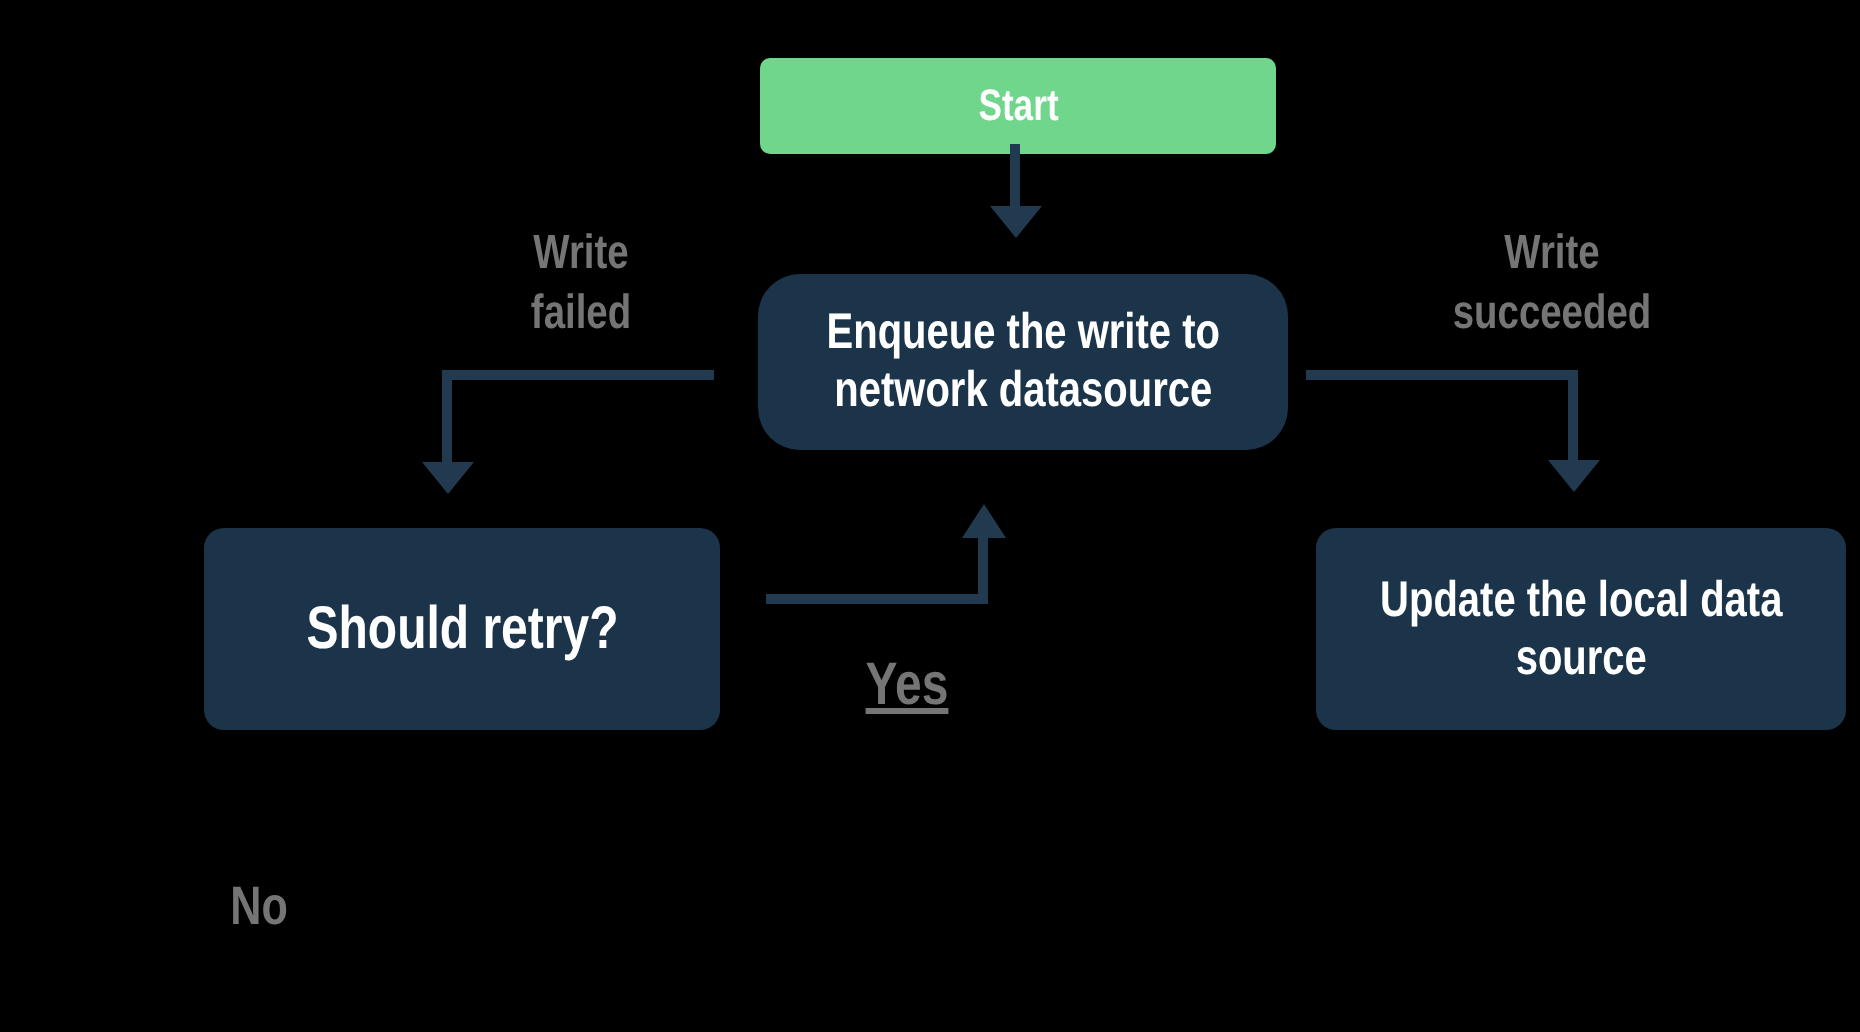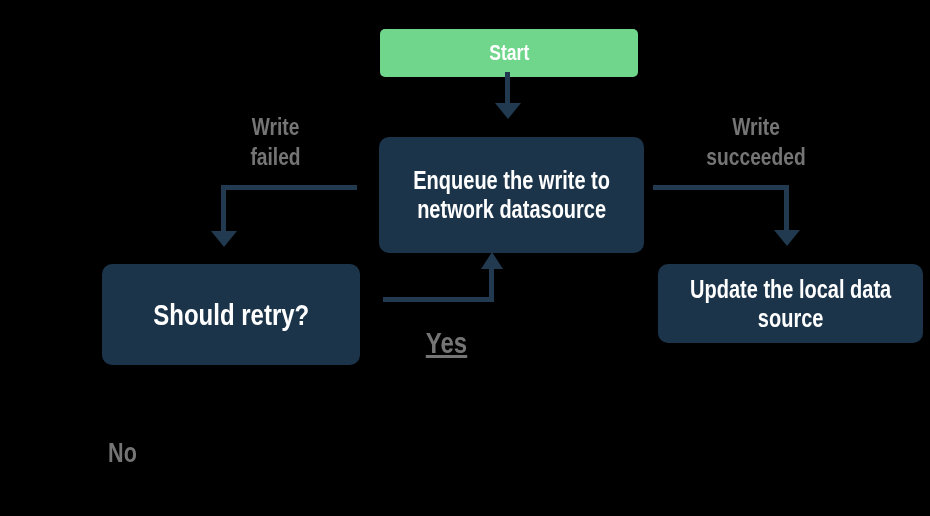--- a/index.html
+++ b/index.html
@@ -29,28 +29,28 @@
   .txt {
     display:block;
     width:125%;
     flex:0 0 auto;
     transform:scaleX(0.8);
     transform-origin:center center;
     text-align:center;
     white-space:pre-line;
   }
   .n-start   { left:380px; top:7px;   width:258px; height:48px;  background:var(--green); border-radius:5px;  color:var(--white); font-size:22px;margin-top:22px; }
-  .n-enqueue { left:379px; top:137px; width:265px; height:116px; background:var(--navy);  border-radius:10px; color:var(--white); font-size:25px; line-height:29px; }
+  .n-enqueue { left:379px; top:137px; width:265px; height:88px; background:var(--navy);  border-radius:21px; color:var(--white); font-size:25px; line-height:29px; }
   .n-retry   { left:102px; top:264px; width:258px; height:101px; background:var(--navy);  border-radius:10px; color:var(--white); font-size:30px; }
-  .n-update  { left:658px; top:264px; width:265px; height:79px; background:var(--navy);  border-radius:10px; color:var(--white); font-size:25px; line-height:29px; }
+  .n-update  { left:658px; top:264px; width:265px; height:101px; background:var(--navy);  border-radius:10px; color:var(--white); font-size:25px; line-height:29px; }
   .n-done    { left:362px; top:390px; width:292px; height:121px; background:transparent; border:4px solid var(--orange); color:var(--orange); font-size:26px; }
 
   .lbl {
     position:absolute;
-    display:flex; justify-content:center;
+    display:flex; 
     color:var(--gray);
     text-align:center;
   }
   .l-failed    { left:213px; top:112px; width:124px; font-size:24px; line-height:30px; }
   .l-succeeded { left:676px; top:112px; width:160px; font-size:24px; line-height:30px; }
   .l-yes       { left:416px; top:328px; width:60px;  font-size:30px; line-height:30px;text-decoration:underline; }
   .l-no        { left:92px;  top:440px; width:60px;  font-size:27px; line-height:27px; }
 
   .line { position:absolute; background:var(--arrow); }
   .a1v { left:505px; top:72px;  width:5px;   height:34px; }

